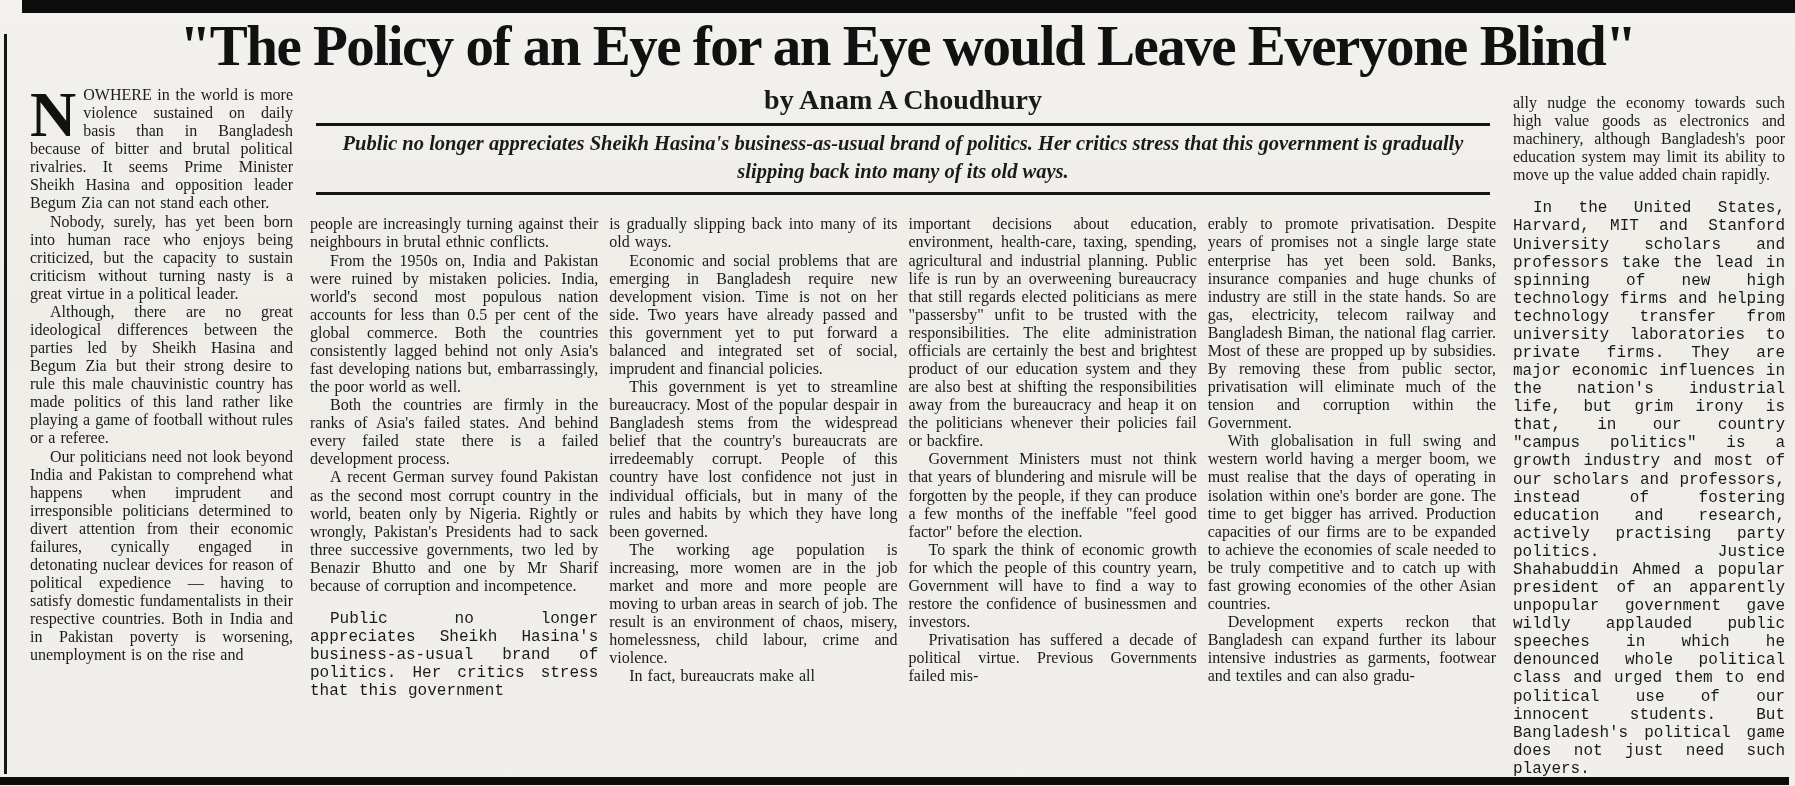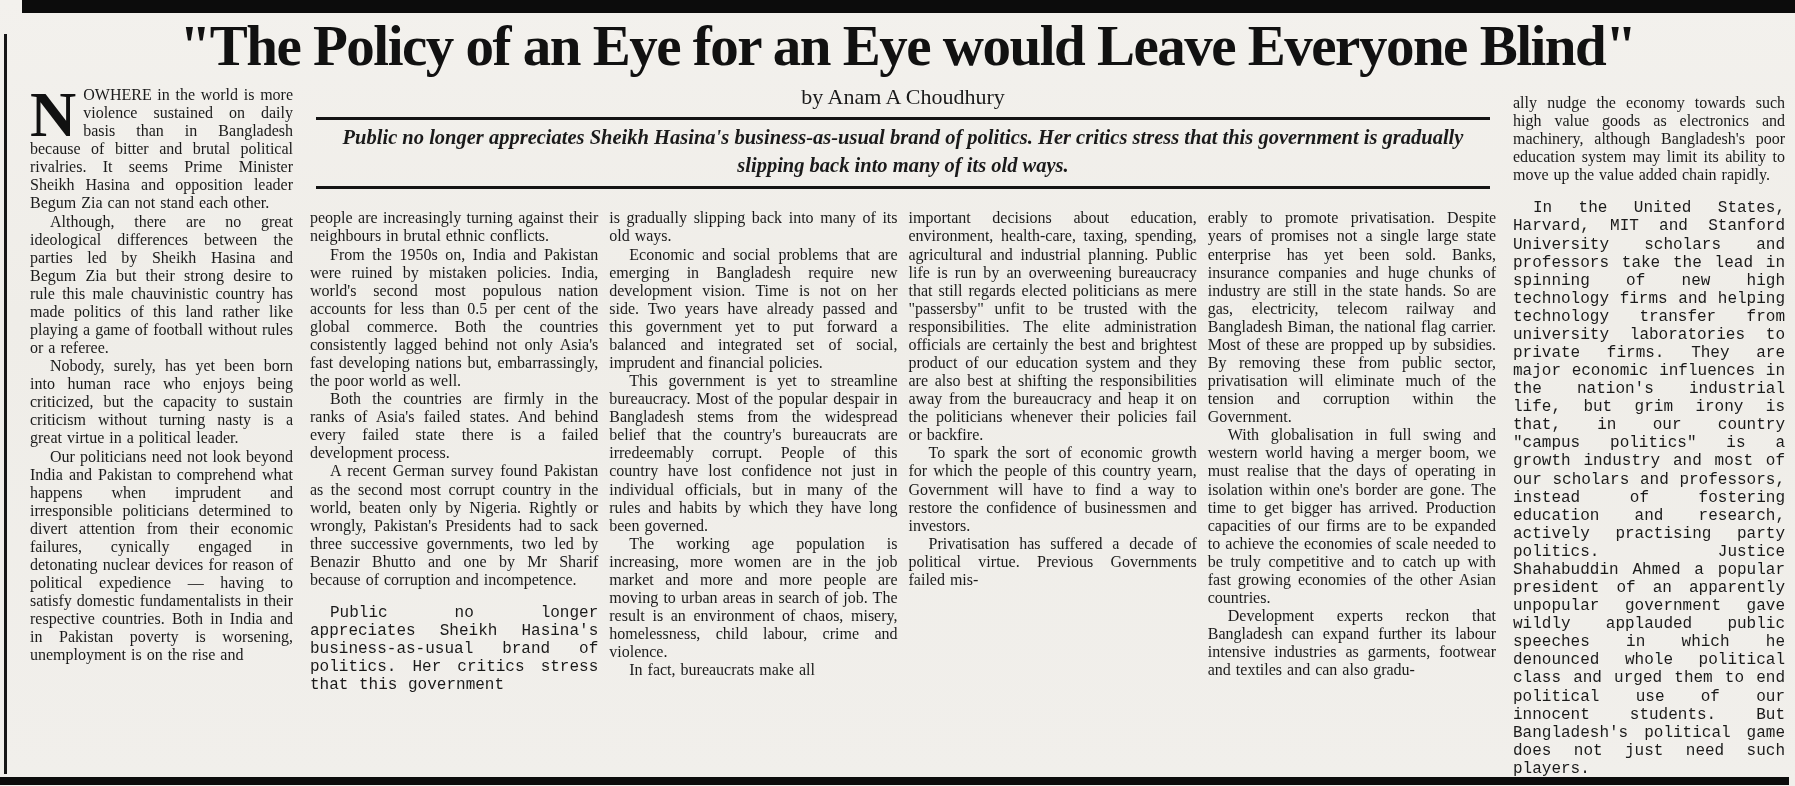--- a/index.html
+++ b/index.html
@@ -44,22 +44,22 @@
     gap: 17px;
     padding: 10px 10px 0 30px;
   }
   .col { font-size: 16px; line-height: 1.13; }
   .col-1 { width: 263px; flex: none; padding-top: 2px; }
   .center-block { flex: 1; min-width: 0; }
   .col-6 { width: 272px; flex: none; padding-top: 10px; }
 
   .byline {
     text-align: center;
-    font-size: 22px;
-    font-weight: normal;
+    font-size: 28px;
+    font-weight: bold;
     margin: 0 0 7px 0;
   }
   .rule { border: 0; border-top: 3px solid #141414; margin: 0 6px; }
   .standfirst {
     font-size: 20.5px;
     font-weight: bold;
     font-style: italic;
     text-align: center;
     line-height: 1.35;
     padding: 4px 30px 7px 30px;
@@ -94,22 +94,22 @@
 <div class="page">
   <div class="top-bar"></div>
   <div class="left-rule"></div>
 
   <h1 class="headline">"The Policy of an Eye for an Eye would Leave Everyone Blind"</h1>
 
   <div class="content">
 
     <div class="col col-1">
       <p class="noindent"><span class="dropcap">N</span><span>OWHERE in the world is more violence sustained on daily basis than in Bangladesh because of bitter and brutal political rivalries. It seems Prime Minister Sheikh Hasina and opposition leader Begum Zia can not stand each other.</span></p>
+      <p>Nobody, surely, has yet been born into human race who enjoys being criticized, but the capacity to sustain criticism without turning nasty is a great virtue in a political leader.</p>
       <p>Although, there are no great ideological differences between the parties led by Sheikh Hasina and Begum Zia but their strong desire to rule this male chauvinistic country has made politics of this land rather like playing a game of football without rules or a referee.</p>
-      <p>Nobody, surely, has yet been born into human race who enjoys being criticized, but the capacity to sustain criticism without turning nasty is a great virtue in a political leader.</p>
       <p>Our politicians need not look beyond India and Pakistan to comprehend what happens when imprudent and irresponsible politicians determined to divert attention from their economic failures, cynically engaged in detonating nuclear devices for reason of political expedience — having to satisfy domestic fundamentalists in their respective countries. Both in India and in Pakistan poverty is worsening, unemployment is on the rise and</p>
     </div>
 
     <div class="center-block">
       <div class="byline">by Anam A Choudhury</div>
       <hr class="rule">
       <div class="standfirst">Public no longer appreciates Sheikh Hasina's business-as-usual brand of politics. Her critics stress that this government is gradually slipping back into many of its old ways.</div>
       <hr class="rule">
 
       <div class="center-cols">
@@ -125,21 +125,22 @@
         <div class="col ccol">
           <p class="noindent">is gradually slipping back into many of its old ways.</p>
           <p>Economic and social problems that are emerging in Bangladesh require new development vision. Time is not on her side. Two years have already passed and this government yet to put forward a balanced and integrated set of social, imprudent and financial policies.</p>
           <p>This government is yet to streamline bureaucracy. Most of the popular despair in Bangladesh stems from the widespread belief that the country's bureaucrats are irredeemably corrupt. People of this country have lost confidence not just in individual officials, but in many of the rules and habits by which they have long been governed.</p>
           <p>The working age population is increasing, more women are in the job market and more and more people are moving to urban areas in search of job. The result is an environment of chaos, misery, homelessness, child labour, crime and violence.</p>
           <p>In fact, bureaucrats make all</p>
         </div>
 
         <div class="col ccol">
           <p class="noindent">important decisions about education, environment, health-care, taxing, spending, agricultural and industrial planning. Public life is run by an overweening bureaucracy that still regards elected politicians as mere "passersby" unfit to be trusted with the responsibilities. The elite administration officials are certainly the best and brightest product of our education system and they are also best at shifting the responsibilities away from the bureaucracy and heap it on the politicians whenever their policies fail or backfire.</p>
-          <p>To spark the sort of economic growth for which the people of this country yearn, Government will have to find a way to restore the confidence of businessmen and investors.</p>
+          <p>Government Ministers must not think that years of blundering and misrule will be forgotten by the people, if they can produce a few months of the ineffable "feel good factor" before the election.</p>
+          <p>To spark the think of economic growth for which the people of this country yearn, Government will have to find a way to restore the confidence of businessmen and investors.</p>
           <p>Privatisation has suffered a decade of political virtue. Previous Governments failed mis-</p>
         </div>
 
         <div class="col ccol">
           <p class="noindent">erably to promote privatisation. Despite years of promises not a single large state enterprise has yet been sold. Banks, insurance companies and huge chunks of industry are still in the state hands. So are gas, electricity, telecom railway and Bangladesh Biman, the national flag carrier. Most of these are propped up by subsidies. By removing these from public sector, privatisation will eliminate much of the tension and corruption within the Government.</p>
           <p>With globalisation in full swing and western world having a merger boom, we must realise that the days of operating in isolation within one's border are gone. The time to get bigger has arrived. Production capacities of our firms are to be expanded to achieve the economies of scale needed to be truly competitive and to catch up with fast growing economies of the other Asian countries.</p>
           <p>Development experts reckon that Bangladesh can expand further its labour intensive industries as garments, footwear and textiles and can also gradu-</p>
         </div>
 
       </div>

